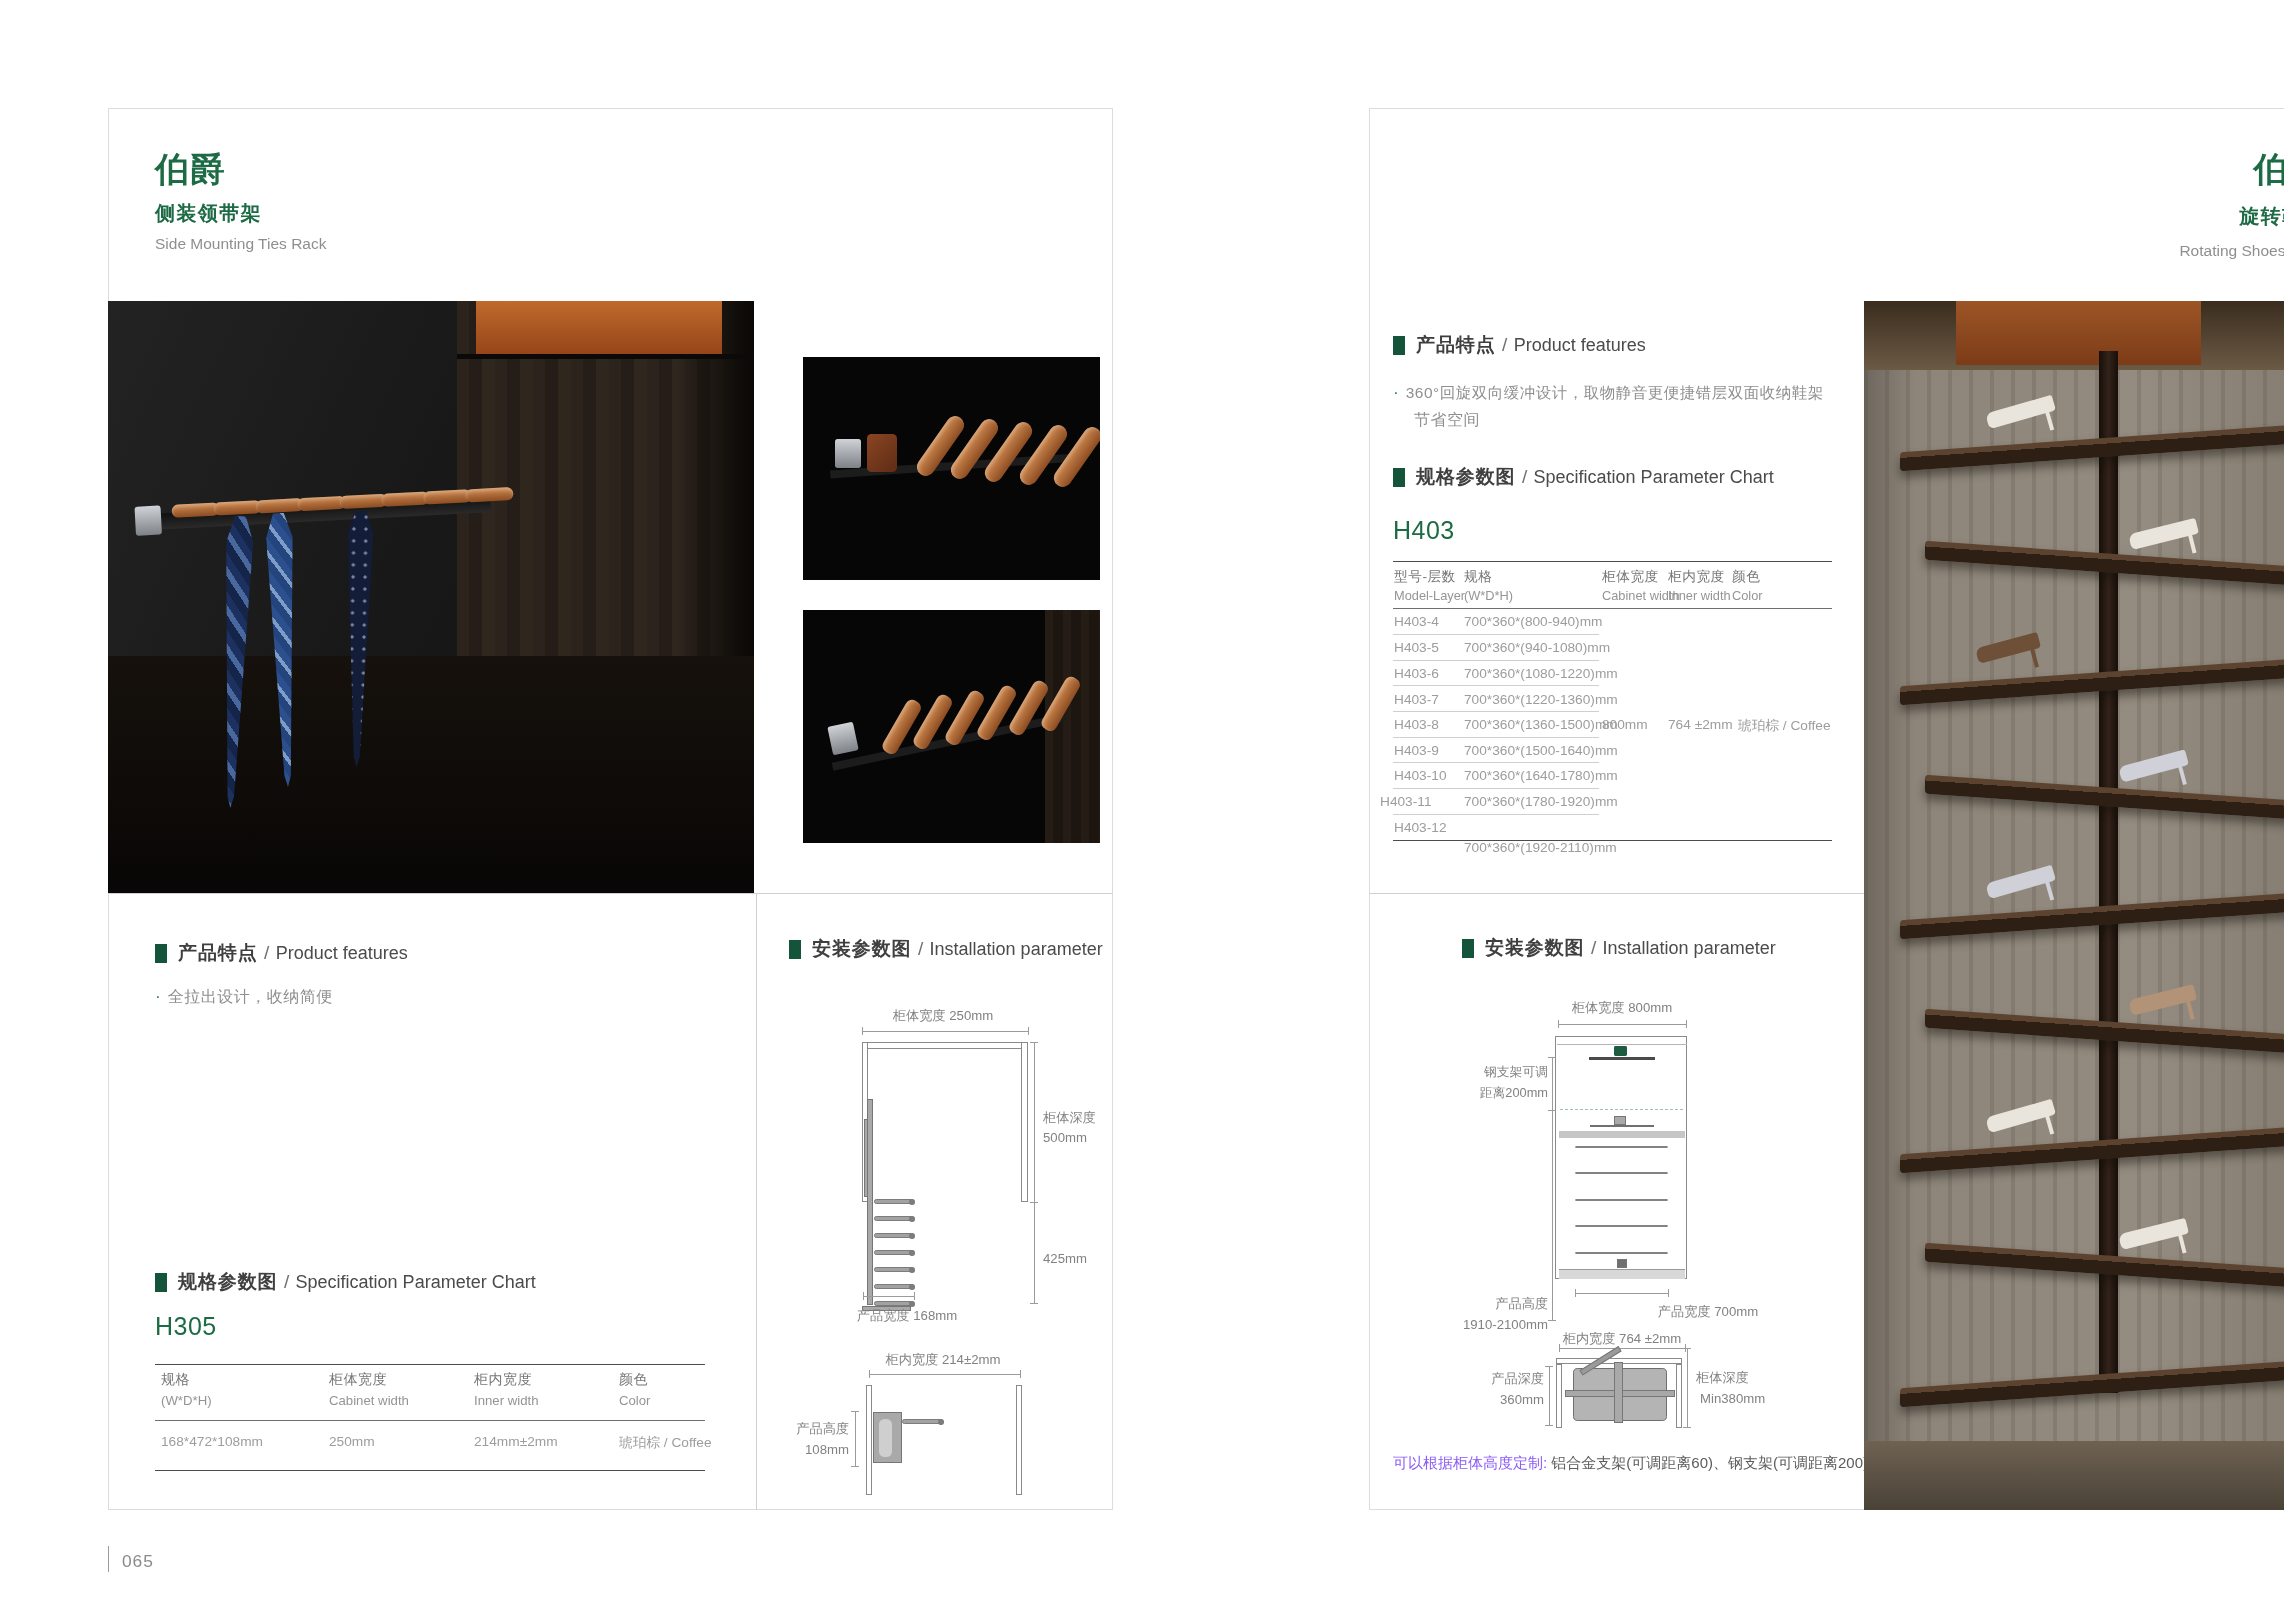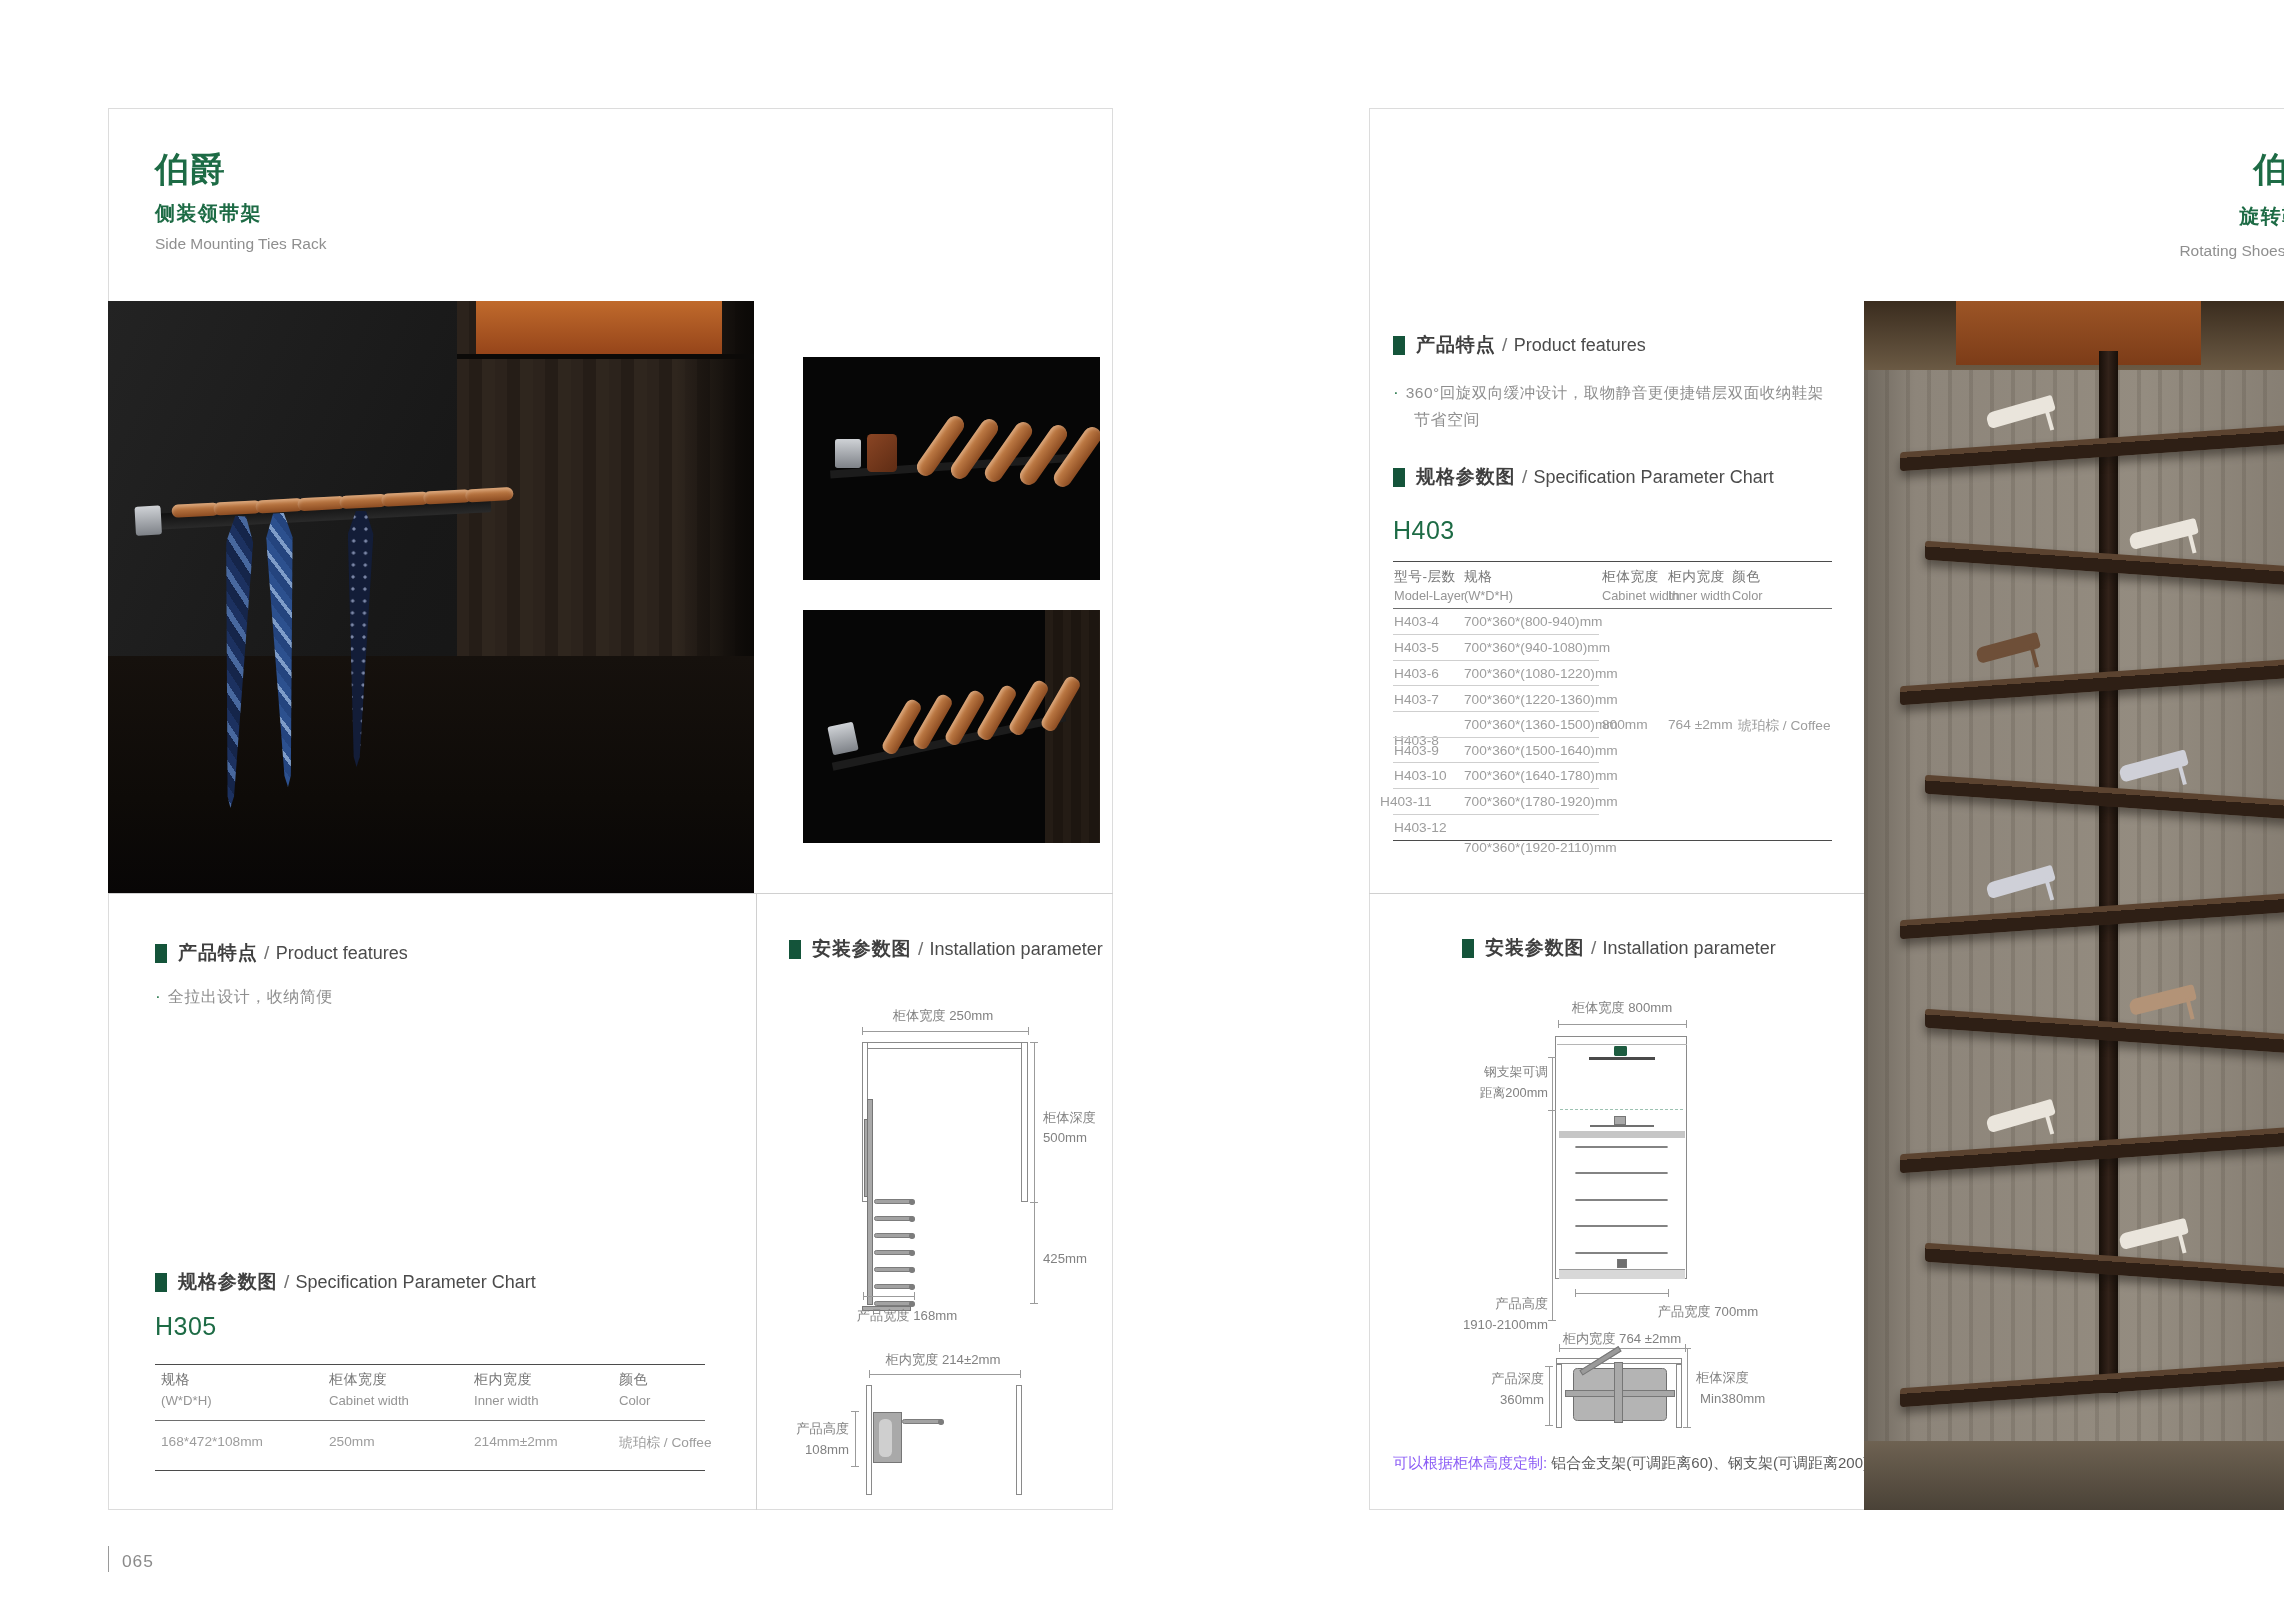--- a/index.html
+++ b/index.html
@@ -280,21 +280,21 @@
   <div class="line-row" style="left:1393px;top:634px;width:206px;height:0.5px;"></div>
   <div class="abs tv" style="left:1394px;top:640px;">H403-5</div>
   <div class="abs tv" style="left:1464px;top:640px;">700*360*(940-1080)mm</div>
   <div class="line-row" style="left:1393px;top:660px;width:206px;height:0.5px;"></div>
   <div class="abs tv" style="left:1394px;top:666px;">H403-6</div>
   <div class="abs tv" style="left:1464px;top:666px;">700*360*(1080-1220)mm</div>
   <div class="line-row" style="left:1393px;top:685px;width:206px;height:0.5px;"></div>
   <div class="abs tv" style="left:1394px;top:692px;">H403-7</div>
   <div class="abs tv" style="left:1464px;top:692px;">700*360*(1220-1360)mm</div>
   <div class="line-row" style="left:1393px;top:711px;width:206px;height:0.5px;"></div>
-  <div class="abs tv" style="left:1394px;top:717px;margin-top:16px;">H403-8</div>
+  <div class="abs tv" style="left:1394px;top:717px;">H403-8</div>
   <div class="abs tv" style="left:1464px;top:717px;">700*360*(1360-1500)mm</div>
   <div class="line-row" style="left:1393px;top:737px;width:206px;height:0.5px;"></div>
   <div class="abs tv" style="left:1394px;top:743px;">H403-9</div>
   <div class="abs tv" style="left:1464px;top:743px;">700*360*(1500-1640)mm</div>
   <div class="line-row" style="left:1393px;top:762px;width:206px;height:0.5px;"></div>
   <div class="abs tv" style="left:1394px;top:768px;">H403-10</div>
   <div class="abs tv" style="left:1464px;top:768px;">700*360*(1640-1780)mm</div>
   <div class="line-row" style="left:1393px;top:788px;width:206px;height:0.5px;"></div>
   <div class="abs tv" style="left:1380px;top:794px;">H403-11</div>
   <div class="abs tv" style="left:1464px;top:794px;">700*360*(1780-1920)mm</div>

